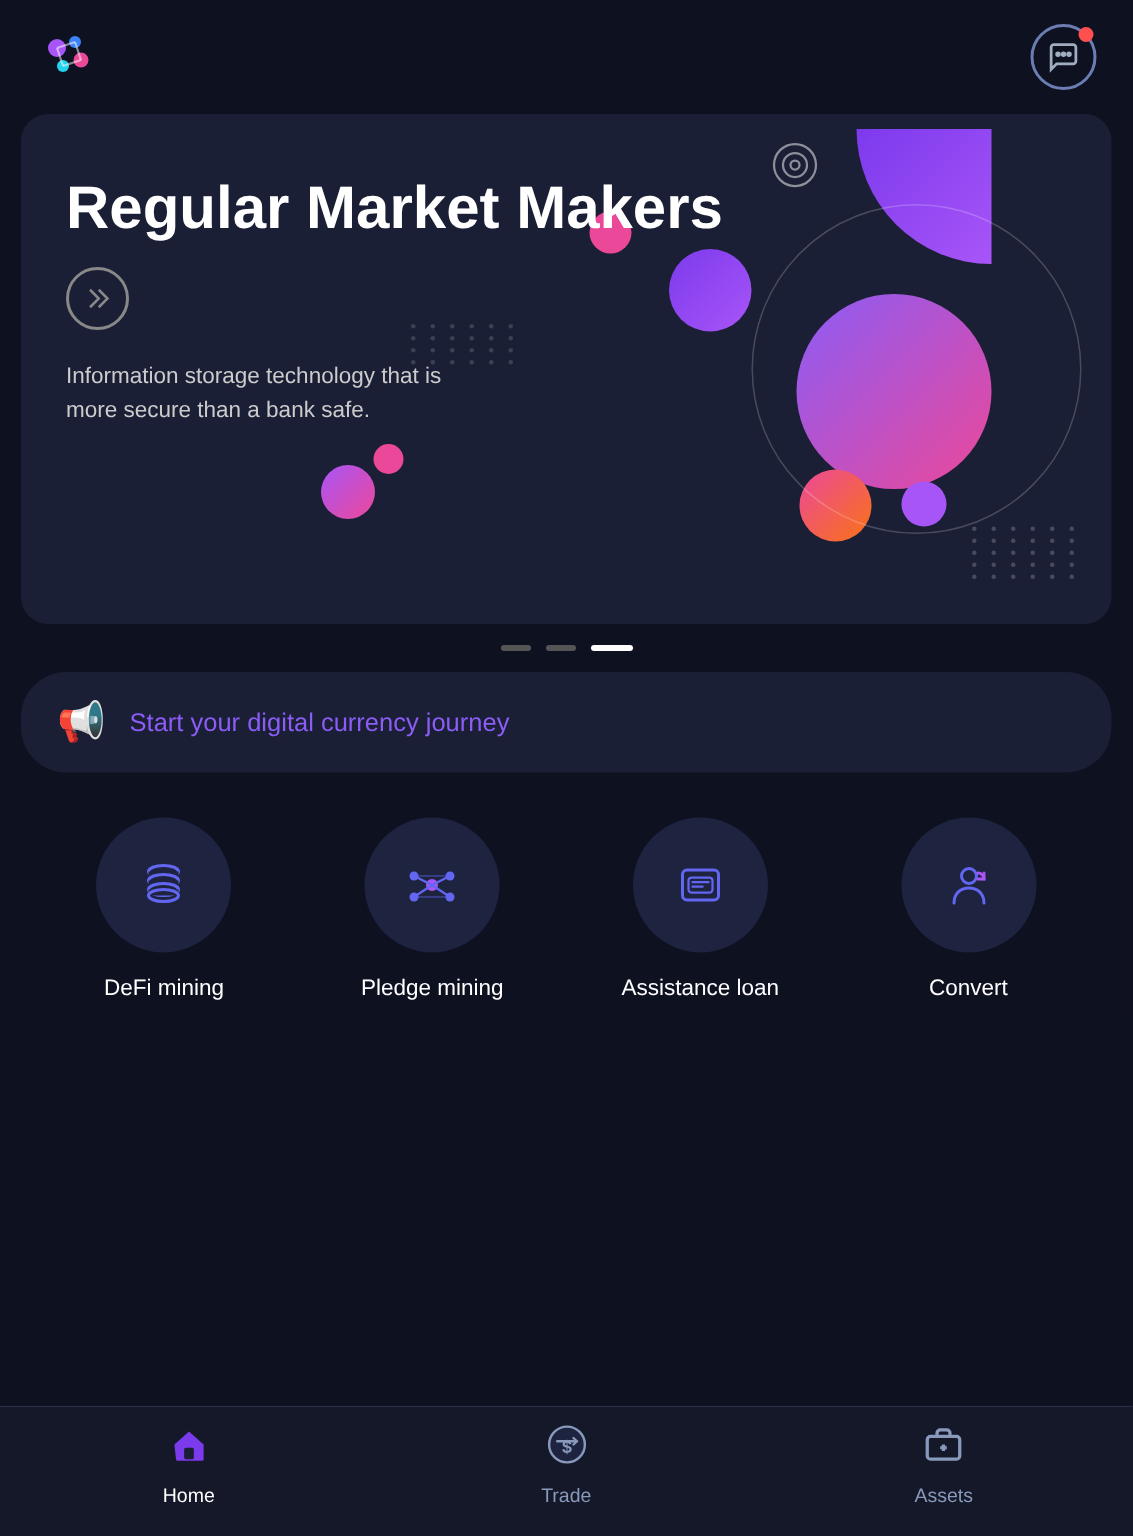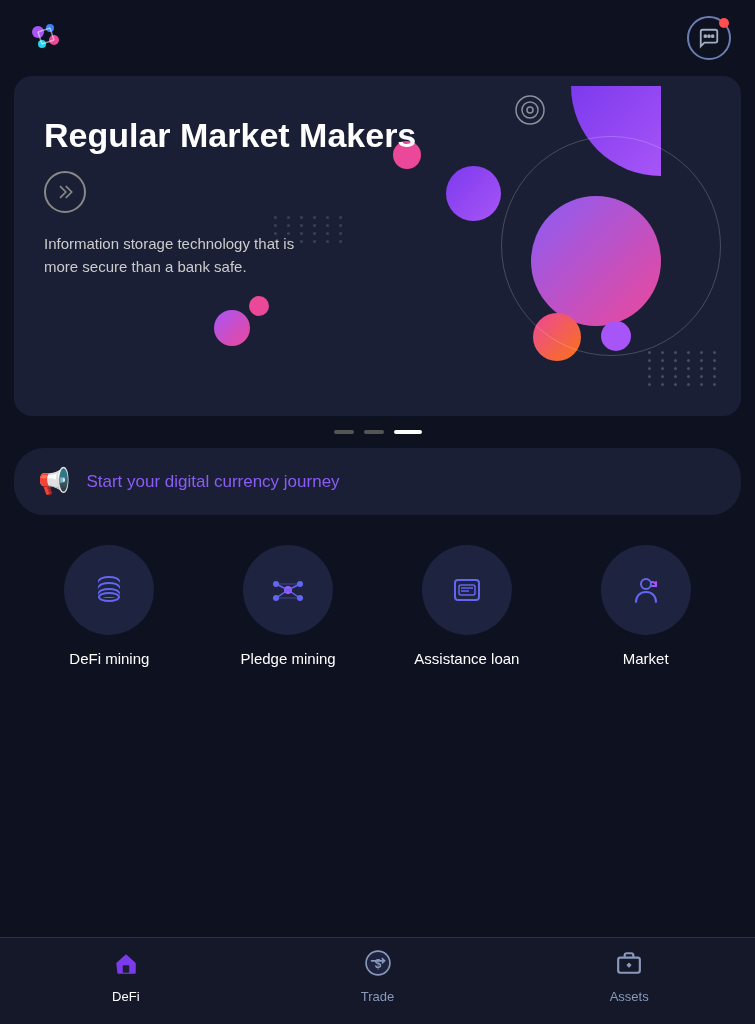--- a/index.html
+++ b/index.html
@@ -55,21 +55,21 @@
       overflow: hidden;
       position: relative;
       height: 340px;
     }
     .banner-content {
       position: relative;
       z-index: 2;
       padding: 40px 30px;
     }
     .banner-title {
-      font-size: 34px;
+      font-size: 40px;
       font-weight: 800;
       line-height: 1.15;
       color: #fff;
       margin-bottom: 16px;
     }
     .banner-arrow-btn {
       width: 42px;
       height: 42px;
       border-radius: 50%;
       border: 2px solid #888;
@@ -438,35 +438,35 @@
     <div class="feature-circle">
       <svg class="icon-svg" viewBox="0 0 40 40" fill="none">
 
         <circle cx="20" cy="14" r="5" stroke="#6366f1" stroke-width="2"></circle>
         <path d="M10 32c0-6 4-10 10-10s10 4 10 10" stroke="#6366f1" stroke-width="2" stroke-linecap="round"></path>
 
         <path d="M30 16 a4 4 0 0 0-4-4" stroke="#a855f7" stroke-width="2" stroke-linecap="round"></path>
         <polyline points="30,12 30,16 26,16" stroke="#a855f7" stroke-width="2" stroke-linecap="round"></polyline>
       </svg>
     </div>
-    <span class="feature-label">Market</span>
+    <span class="feature-label">Convert</span>
   </div>
 
 </div>
 
 <div class="bottom-nav">
 
   <div class="nav-item active">
     <span class="nav-icon">
       <svg width="26" height="26" viewBox="0 0 24 24" fill="#7c3aed">
         <path d="M3 12L12 4l9 8v9a1 1 0 0 1-1 1H5a1 1 0 0 1-1-1z"></path>
         <rect x="9" y="14" width="6" height="7" rx="1" fill="#1a1f35"></rect>
       </svg>
     </span>
-    <span class="nav-label" style="color:#fff;">DeFi</span>
+    <span class="nav-label" style="color:#fff;">Home</span>
   </div>
 
 
   <div class="nav-item">
     <span class="nav-icon">
       <svg width="26" height="26" viewBox="0 0 24 24">
         <circle cx="12" cy="12" r="11" fill="#1e2340" stroke="#8899bb" stroke-width="1.5"></circle>
         <text x="12" y="17" text-anchor="middle" font-size="11" fill="#8899bb" font-weight="bold">$</text>
         <path d="M16 8 l2 2 -2 2" stroke="#8899bb" stroke-width="1.5" fill="none" stroke-linecap="round"></path>
         <line x1="6" y1="10" x2="18" y2="10" stroke="#8899bb" stroke-width="1.5" stroke-linecap="round"></line>

